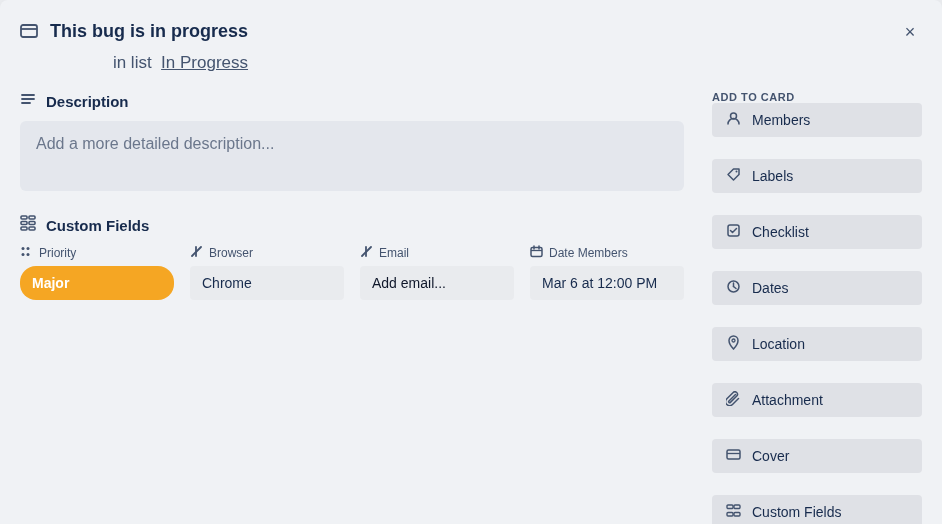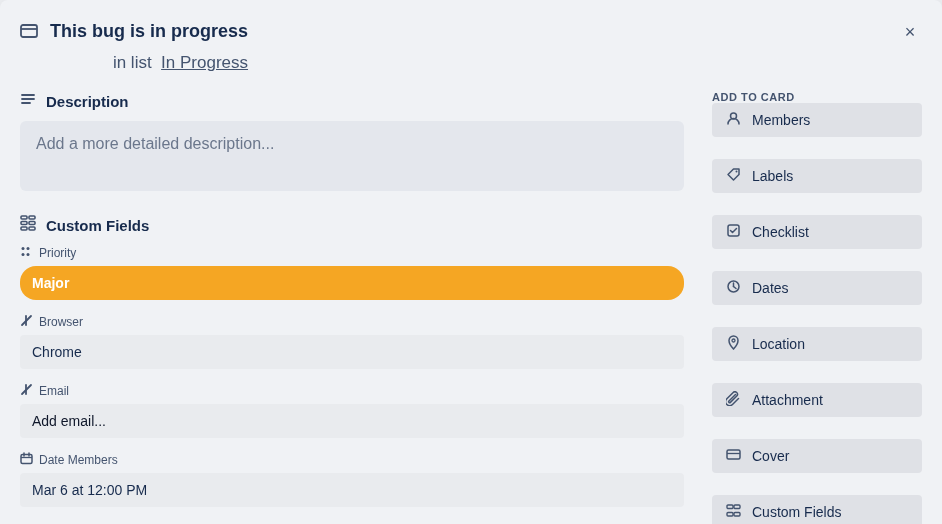--- a/index.html
+++ b/index.html
@@ -111,21 +111,21 @@
     }
     .description-placeholder {
       color: #6b778c;
       font-size: 16px;
     }
 
     
     .custom-fields-section {}
     .fields-grid {
       display: grid;
-      grid-template-columns: repeat(1, 1fr);
+      grid-template-columns: repeat(4, 1fr);
       gap: 14px 16px;
     }
     .field-item {}
     .field-label {
       display: flex;
       align-items: center;
       gap: 6px;
       font-size: 12px;
       color: #44546f;
       font-weight: 500;

